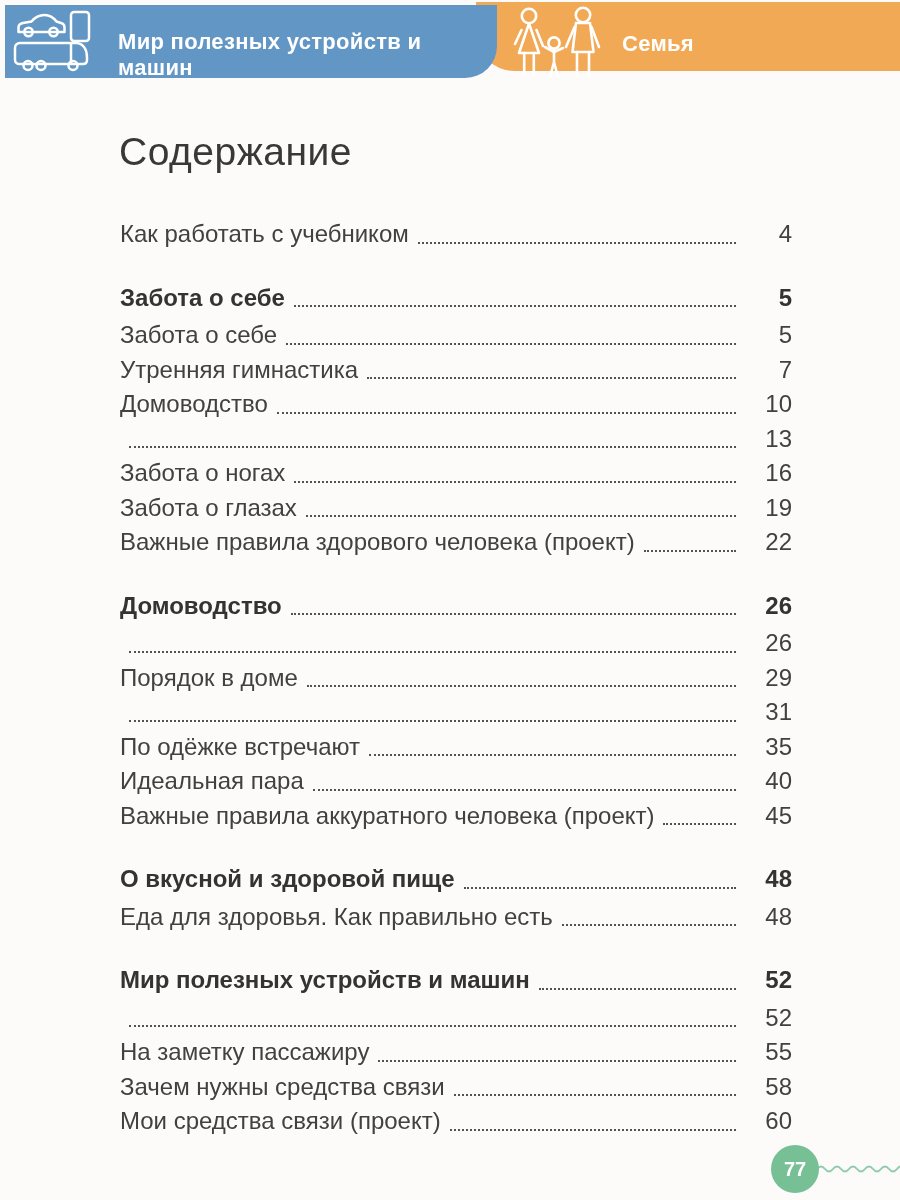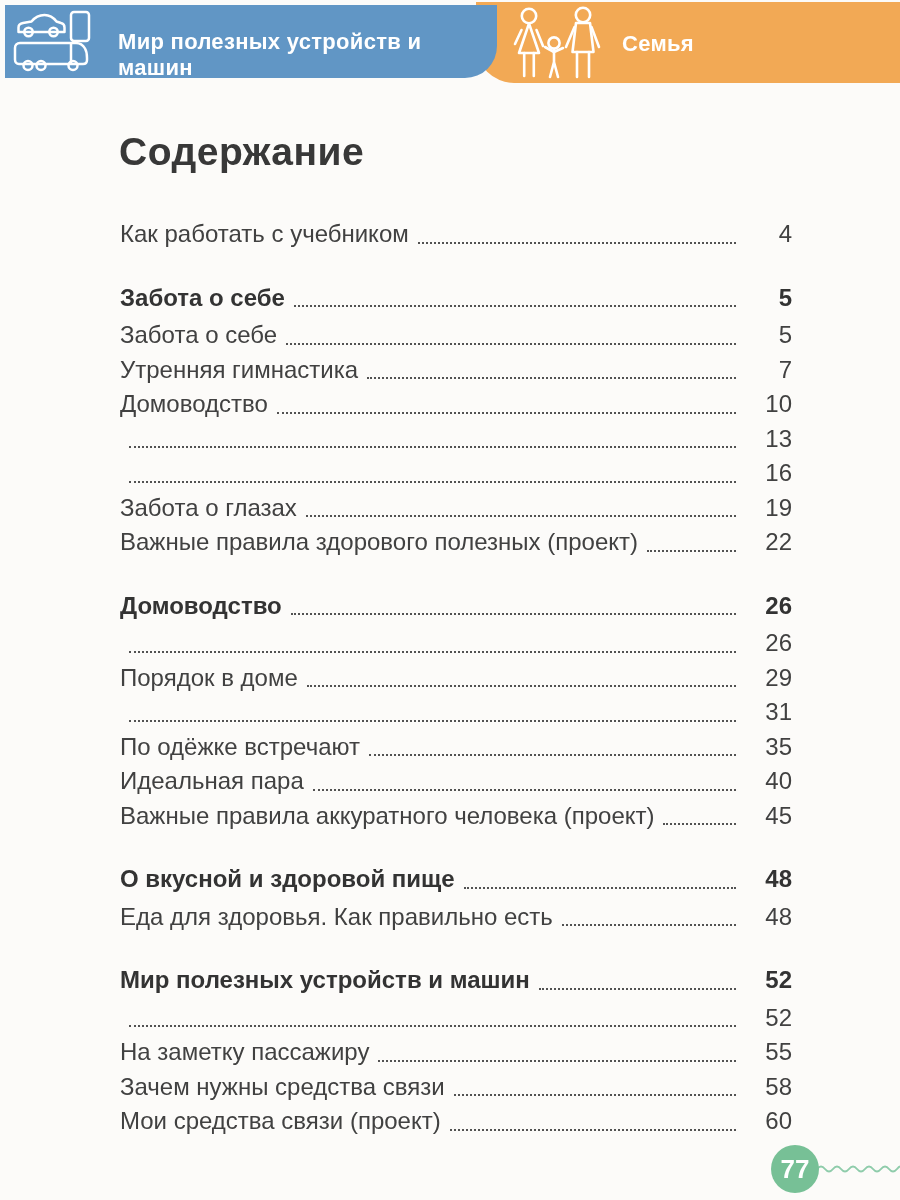--- a/index.html
+++ b/index.html
@@ -5,21 +5,21 @@
   html,body{margin:0;padding:0;}
   body{
     width:900px;height:1200px;position:relative;overflow:hidden;
     background:#fcfbf9;
     font-family:"Liberation Sans", sans-serif;
     -webkit-font-smoothing:antialiased;
   }
   
   .tab{position:absolute;top:0;}
   .tab-orange{
-    left:476px;right:0;top:2px;height:81px;
+    left:476px;right:0;top:2px;height:69px;
     background:var(--orange,#f2a955);
     border-bottom-left-radius:38px;
     z-index:1;
   }
   .tab-blue{
     left:5px;top:5px;width:492px;height:73px;
     background:var(--blue,#6196c5);
     border-bottom-right-radius:32px;
     z-index:2;
     display:flex;align-items:center;
@@ -31,21 +31,21 @@
   .orange-label{position:absolute;left:146px;top:29px;}
   .icon-cluster{position:absolute;left:8px;top:3px;width:90px;height:68px;}
   .icon-cluster svg{position:absolute;}
   .svg-car{left:2px;top:3px;}
   .svg-phone{left:56px;top:2px;}
   .svg-bus{left:0px;top:33px;}
   .family-wrap{position:absolute;left:32px;top:4px;width:104px;height:76px;}
   
   .page-title{
     position:absolute;left:119px;top:130px;margin:0;
-    font-size:39px;font-weight:bold;color:#383838;letter-spacing:.5px;
+    font-size:39px;font-weight:normal;color:#383838;letter-spacing:.5px;
   }
   
   .toc{
     position:absolute;left:120px;right:108px;top:217px;
   }
   .row{
     display:flex;align-items:baseline;
     height:34.5px;line-height:34.5px;
     font-size:24px;color:#414141;
   }
@@ -55,21 +55,21 @@
     flex:1;align-self:flex-end;
     border-bottom:2.6px dotted #525252;
     margin:0 10px 8px 9px;height:0;
   }
   .row .num{min-width:46px;text-align:right;white-space:nowrap;}
   
   .page-badge{
     position:absolute;left:771px;top:1145px;width:48px;height:48px;
     border-radius:50%;
     background:var(--green,#77c096);
-    color:#fff;font-size:26px;font-weight:bold;
+    color:#fff;font-size:20px;font-weight:bold;
     display:flex;align-items:center;justify-content:center;
     z-index:2;
   }
   .wave{position:absolute;left:816px;top:1161px;z-index:1;}
   svg{display:block;}
 </style>
 </head>
 <body style="--blue: #6196c5; --orange: #f2a955; --green: #77c096;">
 
 <div>
@@ -143,30 +143,31 @@
     <div class="row">
       <span class="lbl">Домоводство</span>
       <span class="dots"></span>
       <span class="num">10</span>
     </div>
     <div class="row">
       <span class="dots"></span>
       <span class="num">13</span>
     </div>
     <div class="row">
+      <span class="lbl">Забота о ногах</span>
       <span class="dots"></span>
       <span class="num">16</span>
     </div>
     <div class="row">
       <span class="lbl">Забота о глазах</span>
       <span class="dots"></span>
       <span class="num">19</span>
     </div>
     <div class="row">
-      <span class="lbl">Важные правила здорового полезных (проект)</span>
+      <span class="lbl">Важные правила здорового человека (проект)</span>
       <span class="dots"></span>
       <span class="num">22</span>
     </div>
     <div class="row bold">
       <span class="lbl">Домоводство</span>
       <span class="dots"></span>
       <span class="num">26</span>
     </div>
     <div class="row">
       <span class="dots"></span>

